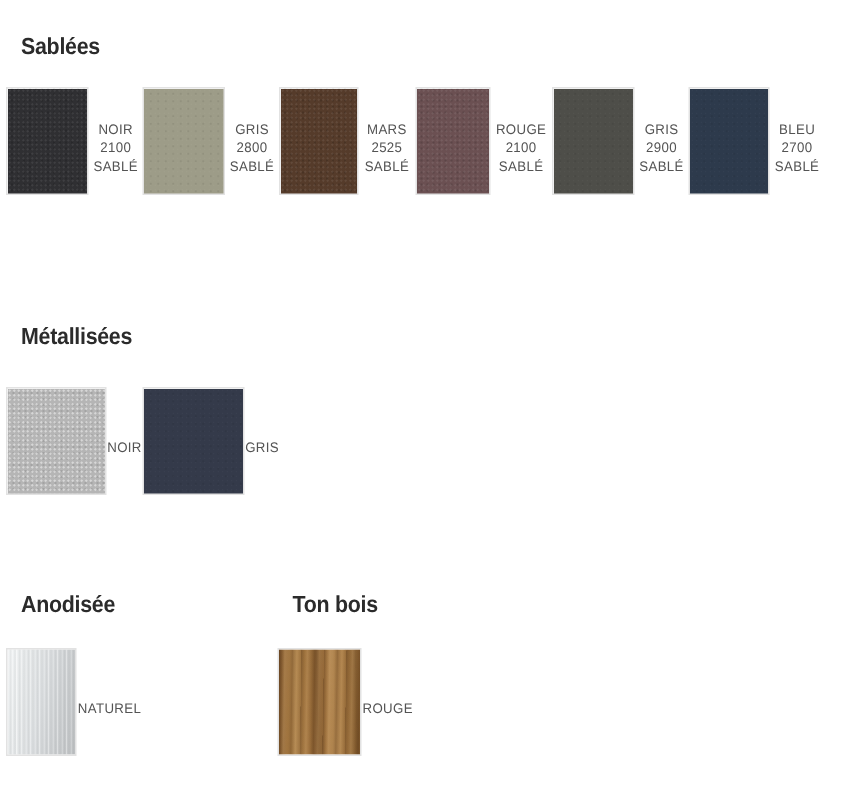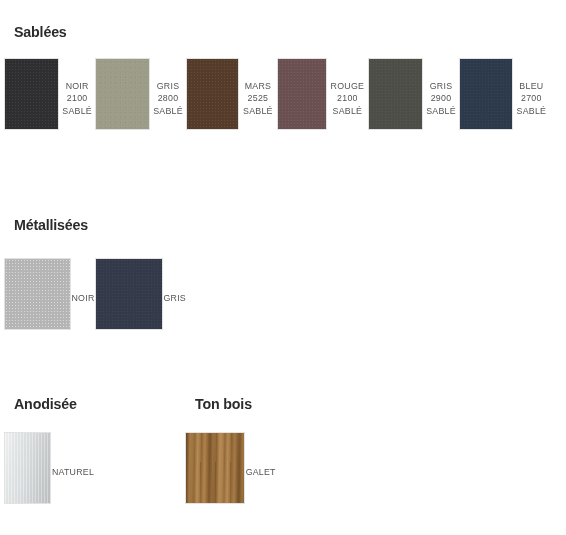--- a/index.html
+++ b/index.html
@@ -246,17 +246,17 @@
       <div class="swatch-label">NATUREL</div>
     </div>
   </div>
 
   <div class="section-heading" id="heading-tonbois">Ton bois</div>
 
   <div class="swatch-row" id="row-tonbois">
 
     <div class="swatch-cell">
       <div class="swatch-chip tex-wood" style="background: linear-gradient(92deg, rgb(138, 96, 52) 0%, rgb(165, 120, 63) 18%, rgb(156, 111, 60) 46%, rgb(171, 125, 69) 72%, rgb(142, 100, 51) 100%); border-color: rgb(226, 226, 226);"></div>
-      <div class="swatch-label">GALET</div>
+      <div class="swatch-label">ROUGE</div>
     </div>
   </div>
 
 </div>
 
 </body></html>

